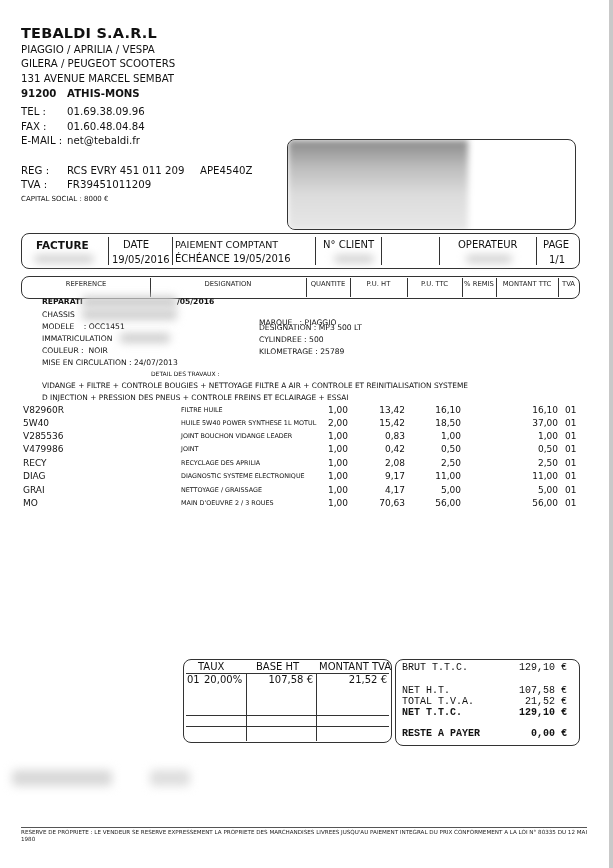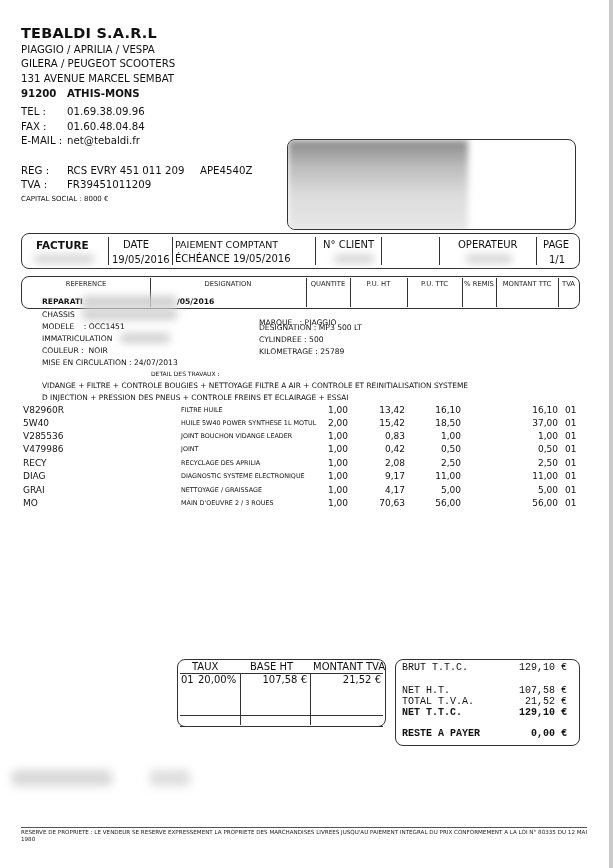--- a/index.html
+++ b/index.html
@@ -24,33 +24,33 @@
     background:linear-gradient(180deg,#8a8a8a 0%, #bdbdbd 30%, #dcdcdc 60%, #e8e8e8 100%);
     filter:blur(3px);
   }
   .hdr-box {
     position:absolute; left:21px; top:233px; width:559px; height:36px;
     border:1.5px solid #333; border-radius:8px; box-sizing:border-box;
   }
   .vline { position:absolute; top:3px; bottom:3px; width:1px; background:#333; }
   .cell-text { position:absolute; font-size:10px; white-space:nowrap; }
   .col-box {
-    position:absolute; left:21px; top:276px; width:559px; height:33px;
+    position:absolute; left:21px; top:276px; width:559px; height:23px;
     border:1.5px solid #333; border-radius:8px; box-sizing:border-box;
   }
   .col-head { position:absolute; top:3px; font-size:6.8px; text-align:center; color:#222; }
   .vline2 { position:absolute; top:1px; bottom:1px; width:1px; background:#333; }
   .vehicle { font-size:7.6px; }
   .item-row { position:absolute; left:0; width:613px; height:13px; }
   .item-row span { position:absolute; white-space:nowrap; }
   .ref { left:23px; font-size:9px; }
   .desg { left:181px; font-size:6.4px; top:1px; }
   .num { font-size:9px; text-align:right; }
   .tva-box {
-    position:absolute; left:177px; top:659px; width:209px; height:68px;
+    position:absolute; left:183px; top:659px; width:209px; height:84px;
     border:1.5px solid #333; border-radius:8px; box-sizing:border-box;
   }
   .tot-box {
     position:absolute; left:395px; top:659px; width:185px; height:87px;
     border:1.5px solid #333; border-radius:8px; box-sizing:border-box;
   }
   .tot-line { position:absolute; left:6px; right:4px; font-size:10px;font-family:Liberation Mono, monospace; }
   .tot-line .val { position:absolute; right:8px; }
   .footer-rule { position:absolute; left:21px; top:827px; width:566px; height:1px; background:#555; }
   .footer-text { position:absolute; left:21px; top:829px; width:570px; font-size:5.6px; line-height:7px; color:#222; white-space:normal; }

